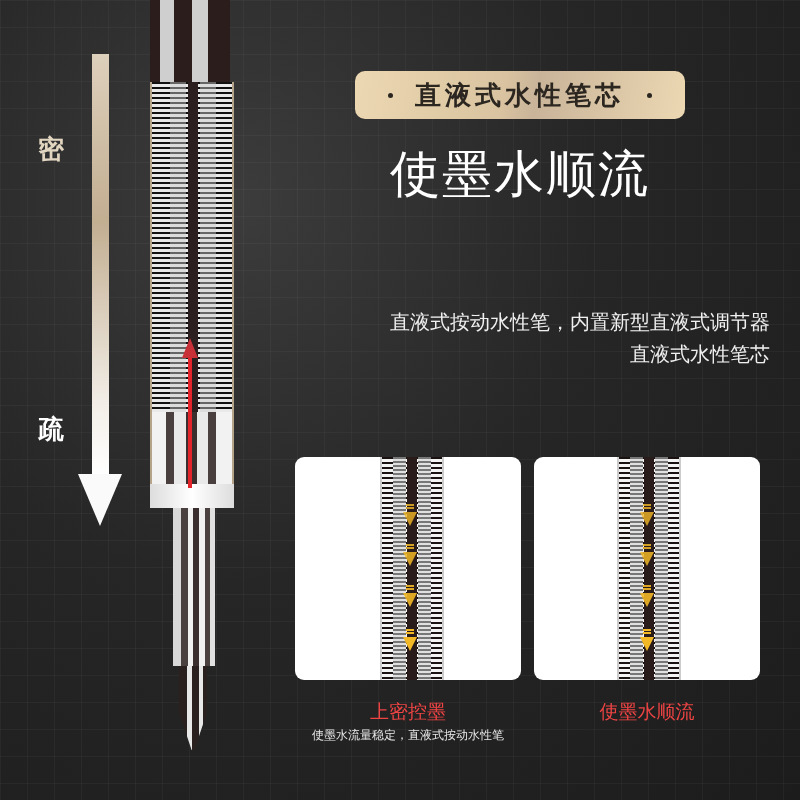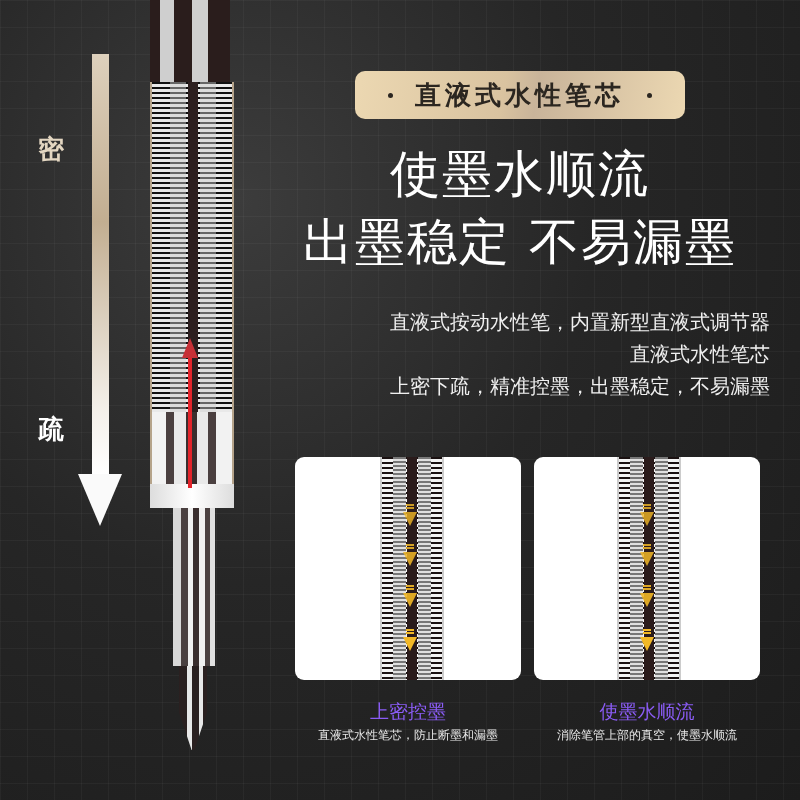--- a/index.html
+++ b/index.html
@@ -114,21 +114,21 @@
       border-left: 7px solid transparent; border-right: 7px solid transparent; border-top: 14px solid #f2b826;
     }
     .card .flow-arrow::before {
       content: ""; position: absolute; left: -4px; top: -22px; width: 8px; height: 6px;
       background: repeating-linear-gradient(180deg, #f2b826 0 2px, transparent 2px 3px);
     }
 
     .caption { position: absolute; top: 698px; width: 226px; text-align: center; }
     .caption.left { left: 295px; }
     .caption.right { left: 534px; }
-    .caption .title { font-size: 19px; color: #8b5cf6; line-height: 26px; }
+    .caption .title { font-size: 19px; color: #ef4444; line-height: 26px; }
     .caption .sub { font-size: 12px; color: #e8e8e8; line-height: 22px; }
   </style>
 </head>
 <body>
 
 <div class="grid"></div>
 
 <div class="density-arrow">
   <div class="shaft"></div>
   <div class="head"></div>
@@ -154,27 +154,25 @@
 </div>
 
 <div class="badge">
   <span class="dot"></span>
   <span class="text">直液式水性笔芯</span>
   <span class="dot"></span>
 </div>
 
 <div class="headline">
   <div class="l1">使墨水顺流</div>
-  <div class="l2">出墨稳定 不易漏墨</div>
 </div>
 
 <div class="description">
   <div>直液式按动水性笔，内置新型直液式调节器</div>
   <div>直液式水性笔芯</div>
-  <div>上密下疏，精准控墨，出墨稳定，不易漏墨</div>
 </div>
 
 <div class="card left">
   <div class="strip">
     <div class="spring-l"></div>
     <div class="core"></div>
     <div class="spring-r"></div>
   </div>
   <div class="flow-arrow" style="left:108px;top:55px;opacity:0.8;"></div>
   <div class="flow-arrow" style="left:108px;top:95px;opacity:0.85;"></div>
@@ -188,18 +186,17 @@
     <div class="spring-r"></div>
   </div>
   <div class="flow-arrow" style="left:106px;top:55px;opacity:0.8;"></div>
   <div class="flow-arrow" style="left:106px;top:95px;opacity:0.85;"></div>
   <div class="flow-arrow" style="left:106px;top:136px;opacity:0.9;"></div>
   <div class="flow-arrow" style="left:106px;top:180px;"></div>
 </div>
 
 <div class="caption left">
   <div class="title">上密控墨</div>
-  <div class="sub">直液式水性笔芯，防止断墨和漏墨</div>
+  <div class="sub">使墨水流量稳定，直液式按动水性笔</div>
 </div>
 <div class="caption right">
   <div class="title">使墨水顺流</div>
-  <div class="sub">消除笔管上部的真空，使墨水顺流</div>
 </div>
 
 </body></html>

